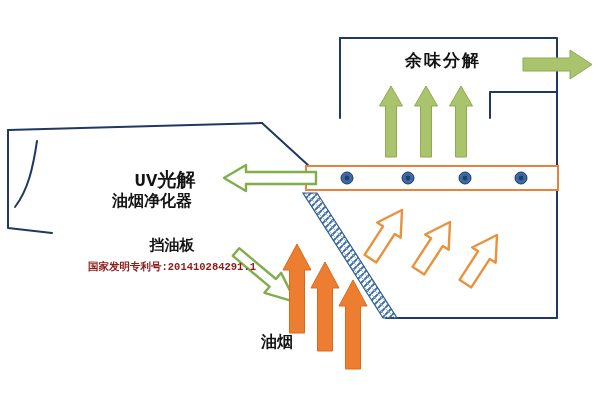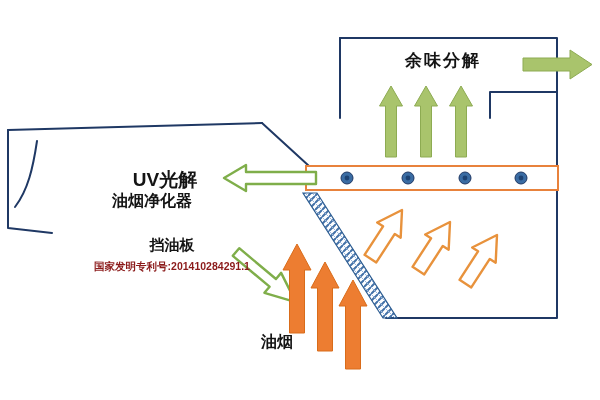--- a/index.html
+++ b/index.html
@@ -1,17 +1,17 @@
 <!DOCTYPE html>
 <html><head>
 <meta charset="utf-8">
 <style>
   html,body{margin:0;padding:0;background:#ffffff;}
   .stage{position:relative;width:600px;height:400px;background:#ffffff;overflow:hidden;
-         font-family:Liberation Sans, sans-serif;}
+         font-family:Liberation Mono, monospace;}
   svg{position:absolute;left:0;top:0;}
   .outline{stroke:#1f3864;fill:none;stroke-width:2;stroke-linejoin:round;stroke-linecap:round;}
   .bar{fill:#ffffff;stroke:#e8823c;stroke-width:2;}
   .dot-outer{fill:#3a6ca3;stroke:#1f3864;stroke-width:1;}
   .dot-inner{fill:#1d4272;}
   .baffle{stroke:#2e5e93;stroke-width:1.2;}
   .green-solid{fill:#a9c46c;stroke:#8dab52;stroke-width:1;}
   .green-hollow{fill:#ffffff;stroke:#7fae4a;stroke-width:2.4;stroke-linejoin:round;}
   .orange-solid{fill:#ed7d31;stroke:#d96c1a;stroke-width:1;}
   .orange-hollow{fill:#ffffff;stroke:#e8923c;stroke-width:2.4;stroke-linejoin:round;}

